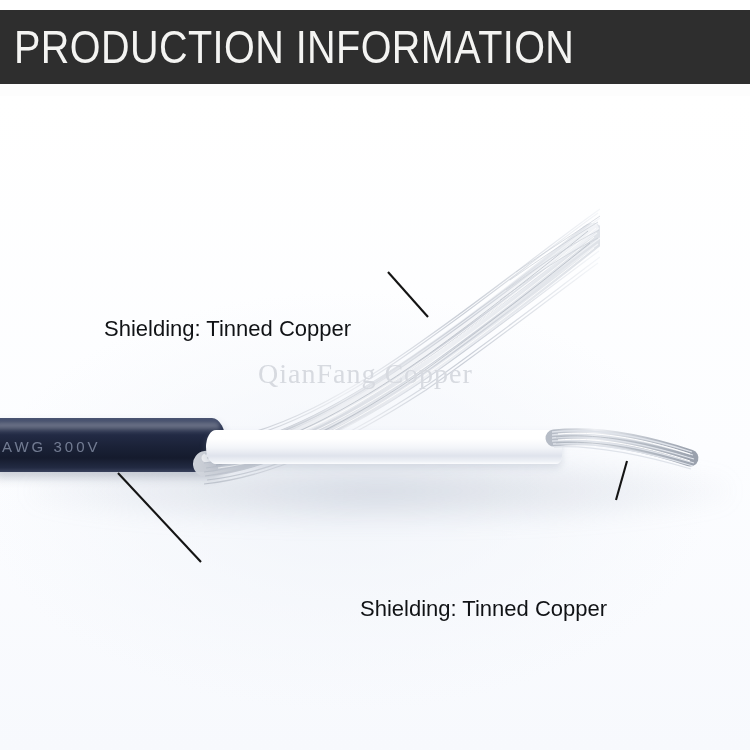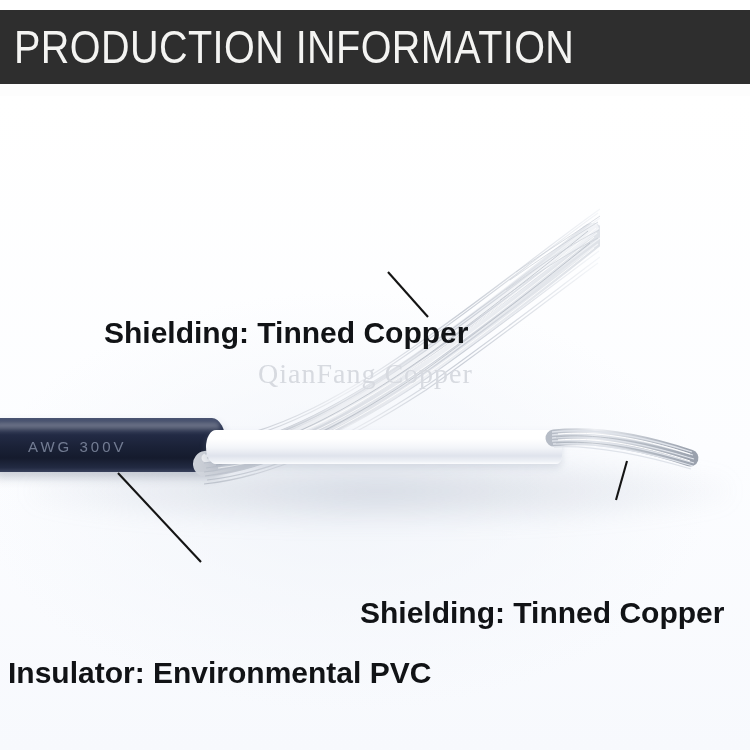--- a/index.html
+++ b/index.html
@@ -103,21 +103,20 @@
   .jacket-print {
     position: absolute;
     left: 8px; top: 20px;
     width: 215px;
     color: rgba(185,196,220,0.55);
     font-size: 15px;
     letter-spacing: 3px;
     white-space: nowrap;
     font-family: "Liberation Sans", sans-serif;
     overflow: hidden;
-    margin-left: 26px;
   }
 
   
   .braid {
     position: absolute;
     left: 180px; top: 110px;
     width: 420px; height: 280px;
     pointer-events: none;
   }
   .braid svg { display:block; }
@@ -164,25 +163,25 @@
     color: #d7dae0;
     letter-spacing: 1px;
     white-space: nowrap;
     user-select: none;
   }
 
   
   .label {
     position: absolute;
     color: #111316;
-    font-size: 30px;
+    font-size: 22px;
     line-height: 1;
     white-space: nowrap;
     font-family: "Liberation Sans", sans-serif;
-    font-weight: 700;
+    font-weight: 400;
   }
   .label-shielding { left: 104px; top: 222px; }
   .label-conductor { left: 360px; top: 502px; }
   .label-insulator { left: 8px;   top: 562px; }
 
   
   .leaders {
     position: absolute;
     left: 0; top: 0;
     width: 750px; height: 654px;
@@ -305,16 +304,15 @@
     <svg class="leaders" viewBox="0 0 750 654">
       <line x1="388" y1="176" x2="428" y2="221" stroke="#141414" stroke-width="2.1"></line>
       <line x1="616" y1="404" x2="627" y2="365" stroke="#141414" stroke-width="2.1"></line>
       <line x1="118" y1="377" x2="201" y2="466" stroke="#141414" stroke-width="2.1"></line>
     </svg>
 
     <div class="label label-shielding">Shielding: Tinned Copper</div>
 
     <div class="label label-conductor">Shielding: Tinned Copper</div>
 
-    <div class="label label-insulator">Insulator: Environmental PVC</div>
 
   </div>
 </div>
 
 </body></html>

